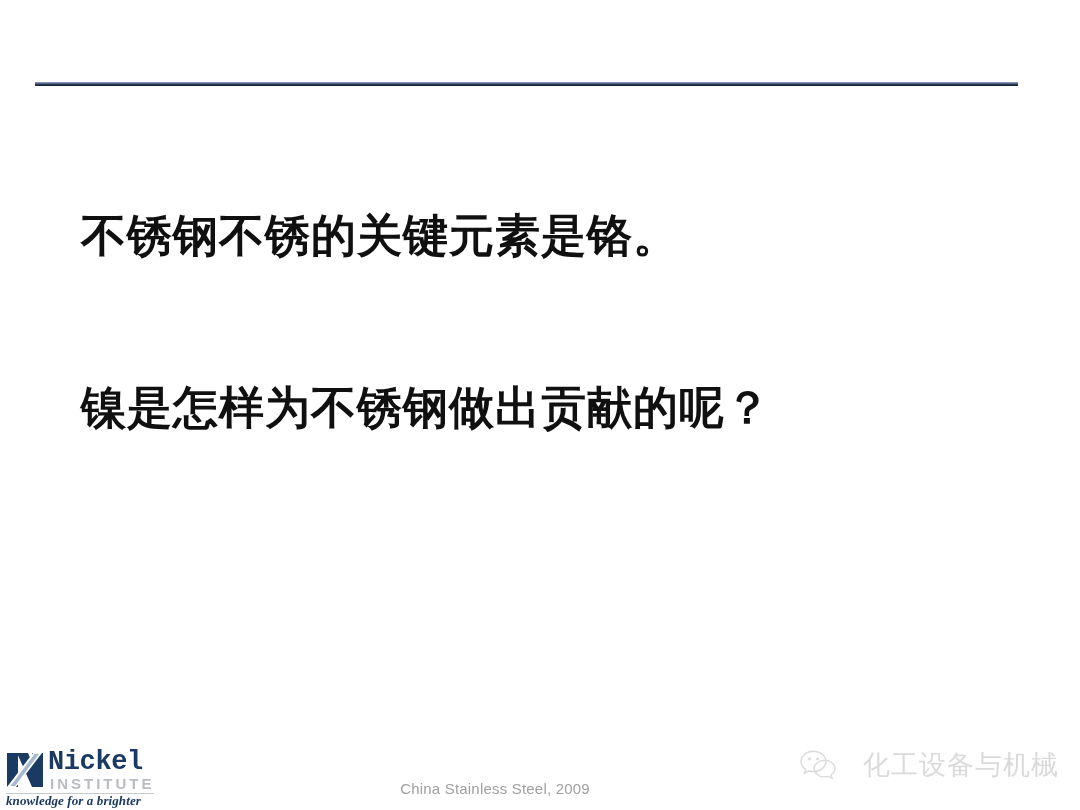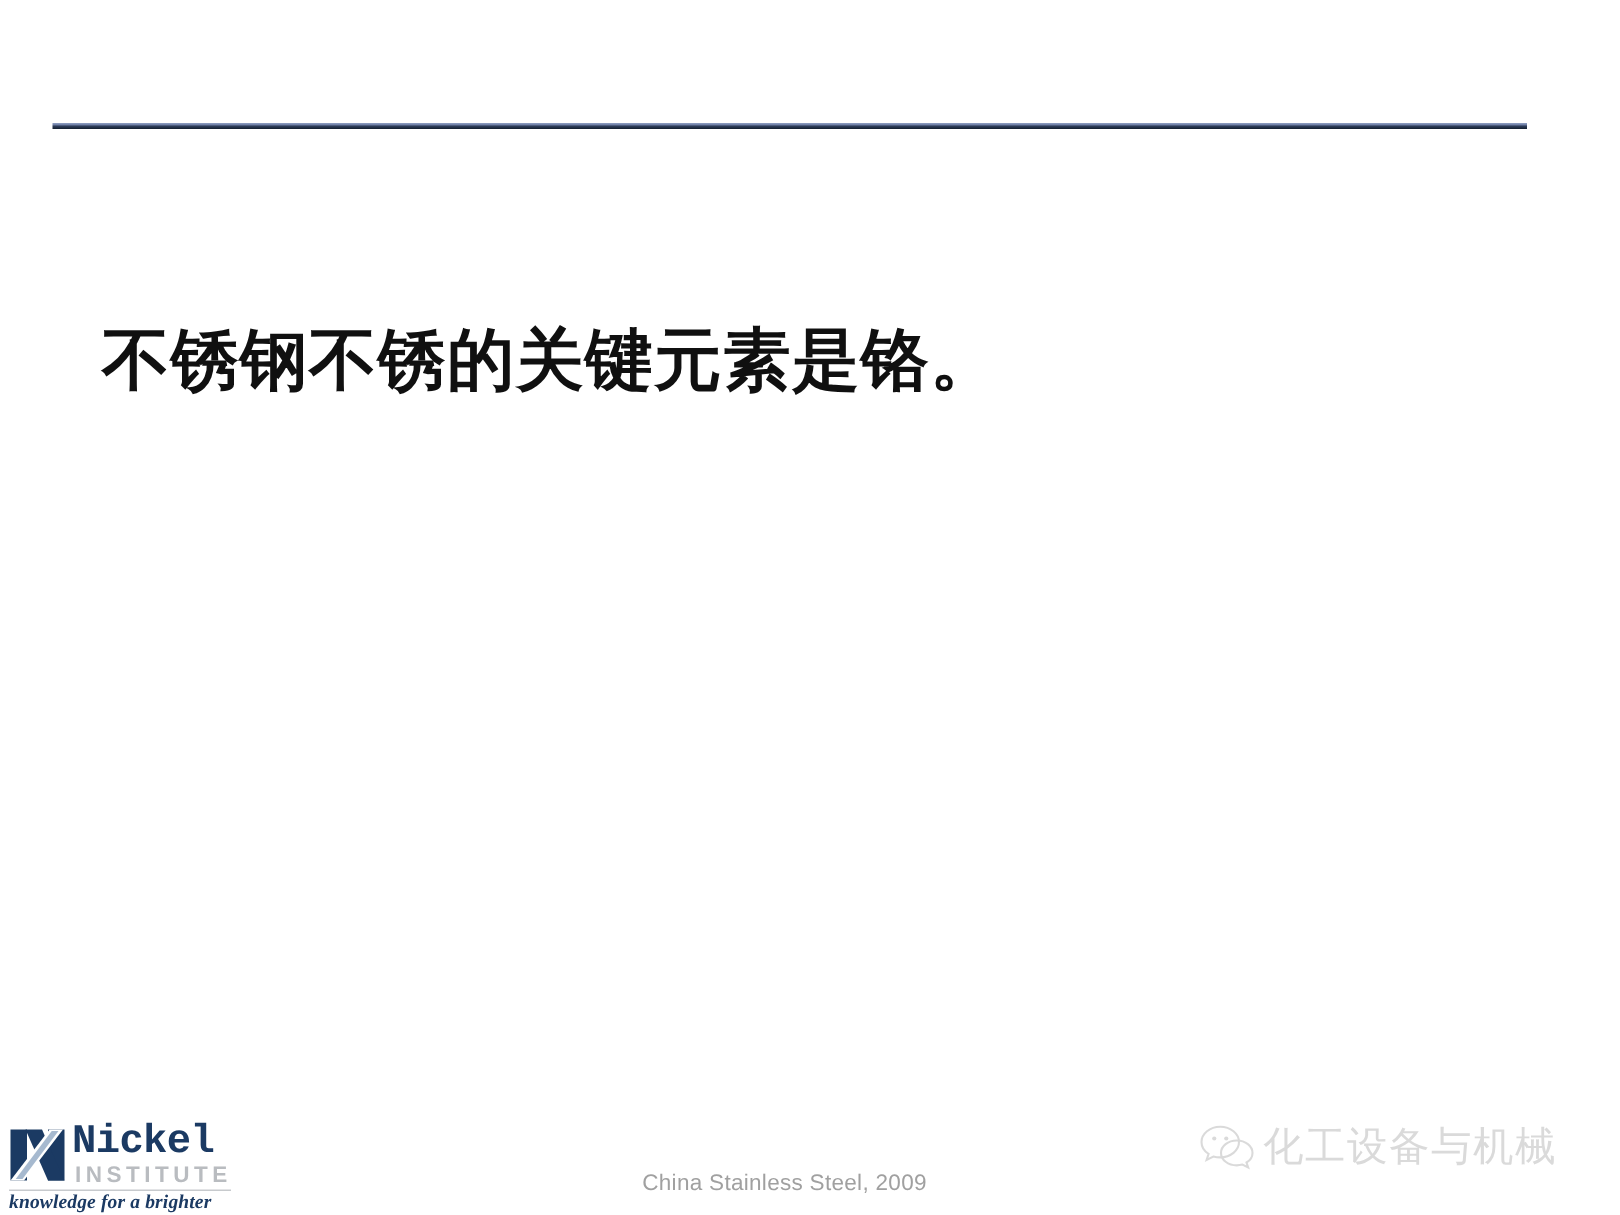--- a/index.html
+++ b/index.html
@@ -28,23 +28,23 @@
     background: linear-gradient(to bottom,
                 #8f9fc0 0%,
                 #7c8cb4 22%,
                 #2c3b58 55%,
                 #14202f 100%);
   }
 
   
   .body-text {
     position: absolute;
-    left: 68px;
+    left: 81px;
     color: #101010;
-    font-family: Liberation Sans, sans-serif;
+    font-family: Liberation Mono, monospace;
     font-weight: bold;
     font-size: 45px;
     line-height: 1.05;
     letter-spacing: 1px;
     white-space: nowrap;
   }
   #line-1 { top: 216px; }
   #line-2 { top: 388px; }
 
   
@@ -109,31 +109,30 @@
   .footer-note {
     position: absolute;
     left: 0;
     top: 780px;
     width: 990px;
     text-align: center;
     font-family: "Liberation Sans", "DejaVu Sans", sans-serif;
     font-size: 15px;
     color: #a0a0a0;
     letter-spacing: 0.2px;
-    padding-left: 28px;
   }
 
   
   .watermark {
     position: absolute;
     left: 798px;
     top: 748px;
     display: flex;
     align-items: center;
-    gap: 4px;
+    gap: 25px;
     opacity: 0.32;
   }
   .watermark-icon {
     width: 40px;
     height: 34px;
     flex: none;
   }
   .watermark-text {
     font-family: "DejaVu Sans", "Liberation Sans", sans-serif;
     font-size: 27px;
@@ -145,20 +144,21 @@
 </style>
 </head>
 <body>
 
 <div id="slide">
 
   <div class="top-rule"></div>
 
   <div class="body-text" id="line-1">不锈钢不锈的关键元素是铬。</div>
 
+  <div class="body-text" id="line-2">镍是怎样为不锈钢做出贡献的呢？</div>
 
   <div class="logo">
     <svg class="logo-mark" viewBox="0 0 38 38">
       <rect x="1" y="2" width="11" height="34" fill="#1b3a63"></rect>
       <rect x="26" y="2" width="11" height="34" fill="#1b3a63"></rect>
       <polygon points="11,2 22,2 37,36 26,36" fill="#1b3a63"></polygon>
       <polygon points="27,2 36,2 10,36 1,36" fill="#ffffff"></polygon>
       <polygon points="28.5,3 33,3 9,35 4.5,35" fill="#5c7fa8" opacity="0.55"></polygon>
     </svg>
     <div class="logo-word">Nickel</div>

